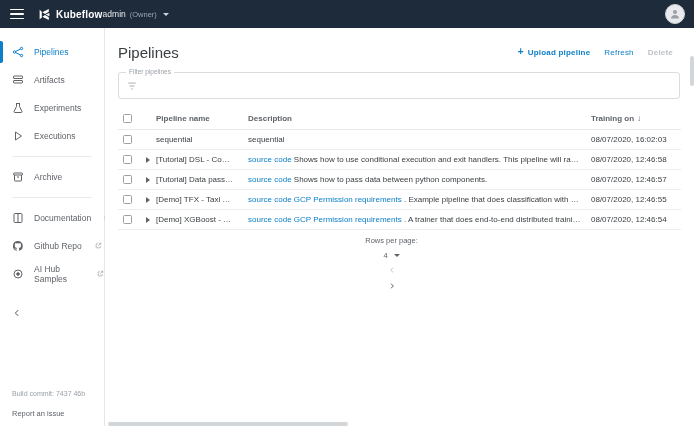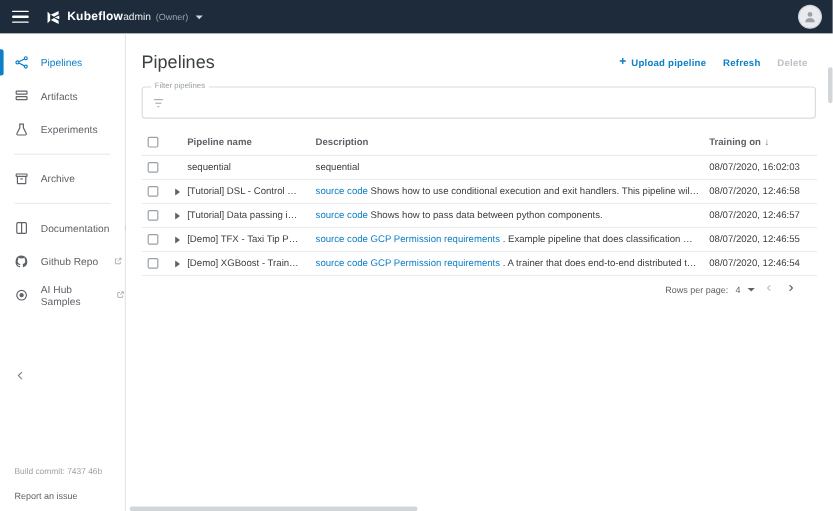--- a/index.html
+++ b/index.html
@@ -90,21 +90,21 @@
   .page-title {
     font-size: 15px; color: #3c4043; font-weight: normal;
     margin: 0; margin-right: auto; padding-left: 1px;
   }
   .btn {
     font-size: 8px; border: none; background: none; cursor: pointer;
     padding: 4px 7px; border-radius: 2px; letter-spacing: .2px;
     font-family: "Liberation Sans", sans-serif;
   }
   .btn-primary { color: #0b7fc7; display: flex; align-items: center; gap: 4px; font-weight: bold; }
-  .btn-link { color: #0b7fc7; font-weight: bold; }
+  .btn-link { color: #0b7fc7; font-weight: normal; }
   .btn-disabled { color: #bdc1c6; font-weight: bold; cursor: default; }
   .plus { font-size: 10px; line-height: 1; }
 
   
   .filter-wrap { padding: 6px 14px 0 13px; }
   .filter-box {
     position: relative; height: 27px; border: 1px solid #dadce0; border-radius: 3px;
     display: flex; align-items: center; padding: 0 8px;
   }
   .filter-legend {
@@ -125,38 +125,38 @@
     border-bottom: 1px solid #e8eaed;
     font-size: 8px; color: #5f6368; font-weight: bold;
   }
   .t-row {
     display: flex; align-items: center; height: 20px;
     border-bottom: 1px solid #eceef0;
     font-size: 8px; color: #3c4043;
   }
   .c-check { width: 22px; display: flex; align-items: center; justify-content: flex-start; padding-left: 5px; }
   .c-exp { width: 16px; display: flex; align-items: center; justify-content: center; color: #5f6368; }
-  .c-name { width: 107px; padding-right: 14px; overflow: hidden; white-space: nowrap; text-overflow: ellipsis; }
+  .c-name { width: 92px; padding-right: 14px; overflow: hidden; white-space: nowrap; text-overflow: ellipsis; }
   .c-desc { flex: 1; padding-right: 8px; overflow: hidden; white-space: nowrap; text-overflow: ellipsis; }
   .c-date { width: 90px; display: flex; align-items: center; gap: 3px; white-space: nowrap; }
   .checkbox {
     width: 9px; height: 9px; border: 1.2px solid #9aa0a6; border-radius: 1.5px;
     background: #fff; cursor: pointer;
   }
   .caret-right {
     width: 0; height: 0; border-top: 3px solid transparent; border-bottom: 3px solid transparent;
     border-left: 4px solid #5f6368; cursor: pointer;
   }
   .src-link { color: #0b7fc7; text-decoration: none; cursor: pointer; }
   .sort-arrow { font-size: 8px; color: #5f6368; }
 
   
   .pager {
     display: flex; align-items: center; justify-content: flex-end;
-    gap: 6px; padding: 6px 16px 0 0; font-size: 7.5px; color: #5f6368;
+    gap: 6px; padding: 6px 16px 0 0; font-size: 7.5px; color: #5f6368; flex-direction: column;
   }
   .rows-select { display: flex; align-items: center; gap: 4px; cursor: pointer; }
   .pg-arrow { color: #c0c4c8; font-size: 9px; padding: 0 2px; cursor: pointer; }
 
   
   .scroll-v {
     position: absolute; right: 0; top: 28px; width: 4px; height: 30px;
     background: #d3d6d9; border-radius: 2px;
   }
   .scroll-h {
@@ -227,20 +227,28 @@
       <div class="nav-item">
         <span class="nav-icon">
           <svg width="12" height="12" viewBox="0 0 24 24" fill="none" stroke="#5f6368" stroke-width="2">
             <path d="M9 3v6L4 19a2 2 0 002 2h12a2 2 0 002-2L15 9V3"></path>
               <path d="M8 3h8"></path>
           </svg>
         </span>
         <span>Experiments</span>
       </div>
 
+      <div class="nav-item">
+        <span class="nav-icon">
+          <svg width="12" height="12" viewBox="0 0 24 24" fill="none" stroke="#5f6368" stroke-width="2">
+            <polygon points="7,4 19,12 7,20" fill="none"></polygon>
+          </svg>
+        </span>
+        <span>Executions</span>
+      </div>
 
       <div class="nav-sep"></div>
 
       <div class="nav-item">
         <span class="nav-icon">
           <svg width="12" height="12" viewBox="0 0 24 24" fill="none" stroke="#5f6368" stroke-width="2">
             <rect x="3" y="4" width="18" height="4" rx="1"></rect>
               <path d="M5 8v11a1 1 0 001 1h12a1 1 0 001-1V8"></path>
               <path d="M10 12h4"></path>
           </svg>

